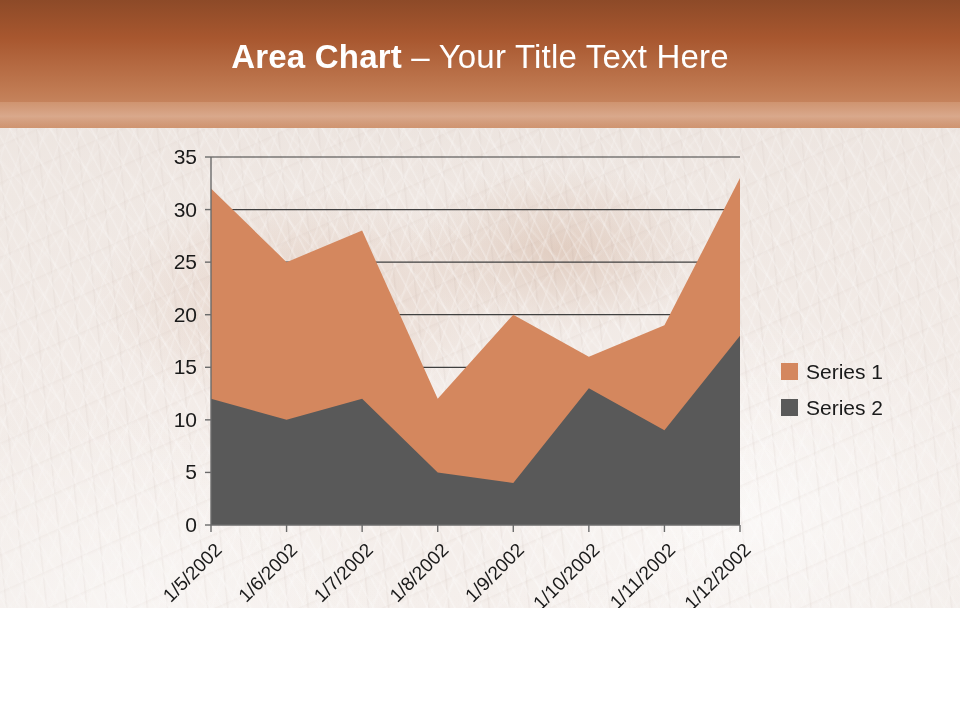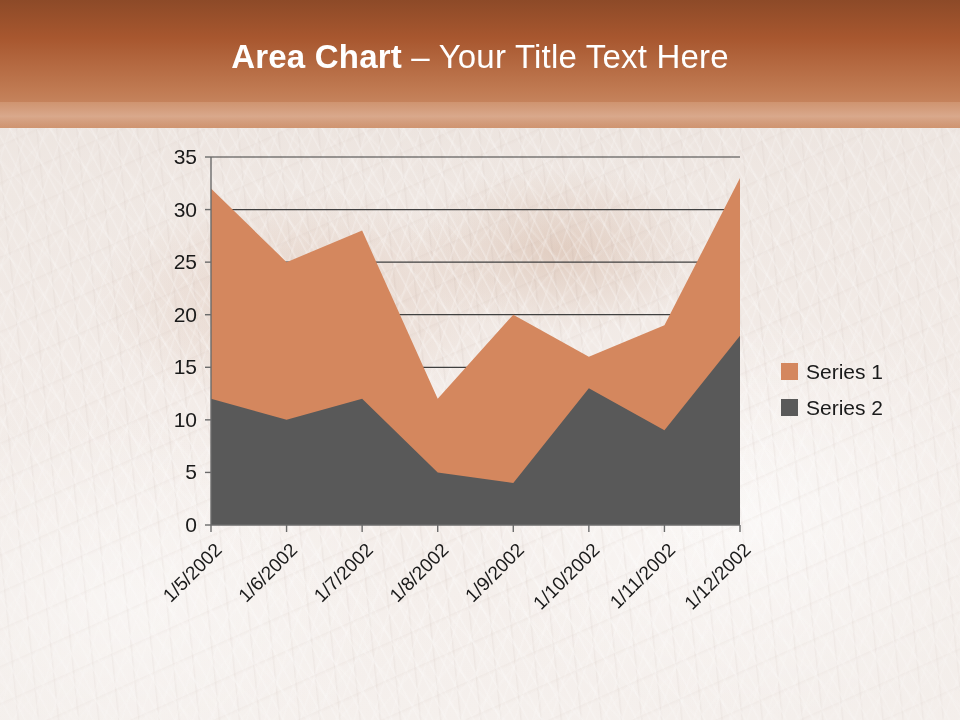--- a/index.html
+++ b/index.html
@@ -13,21 +13,21 @@
     font-family: "Liberation Sans", sans-serif;
     position: relative;
     background: #ffffff;
   }
 
   
   #slide {
     position: absolute;
     inset: 0;
     width: 960px;
-    height: 720px;
+    height: 608px;
     overflow: hidden;
     background-color: #1d4ed8;
   }
   .bg-photo {
     position: absolute;
     left: 0;
     top: 0;
     width: 960px;
     height: 720px;
     background:

